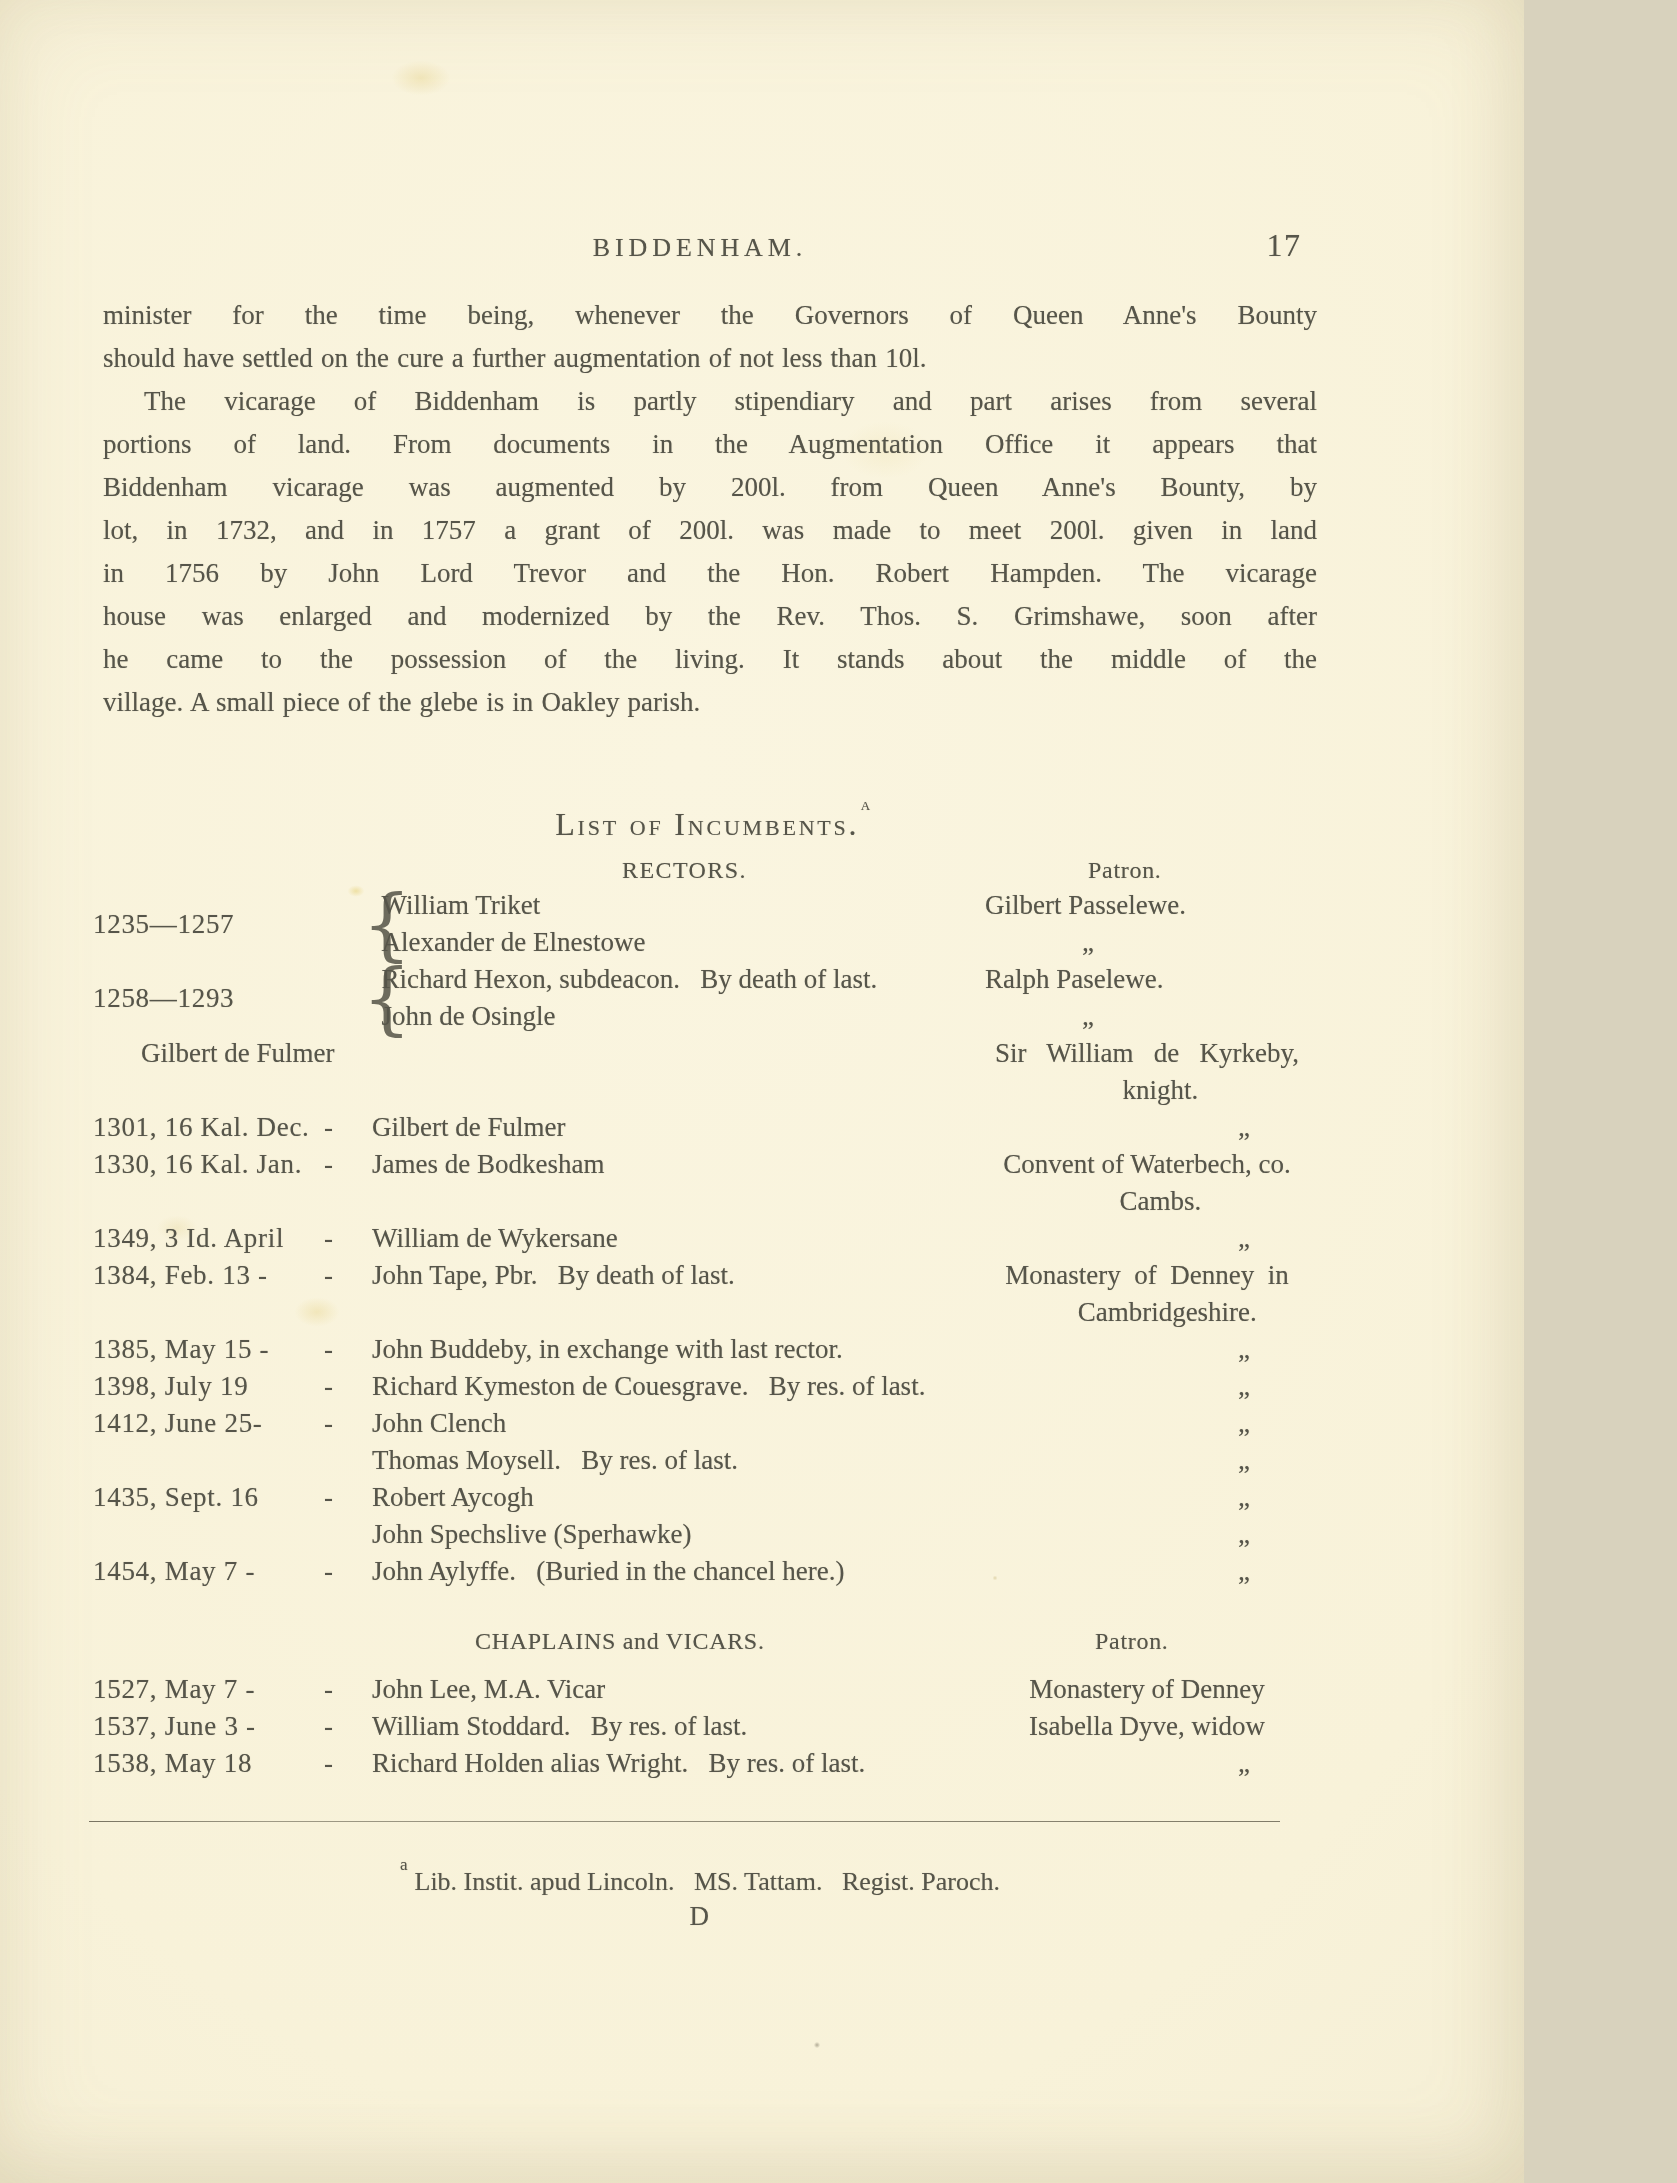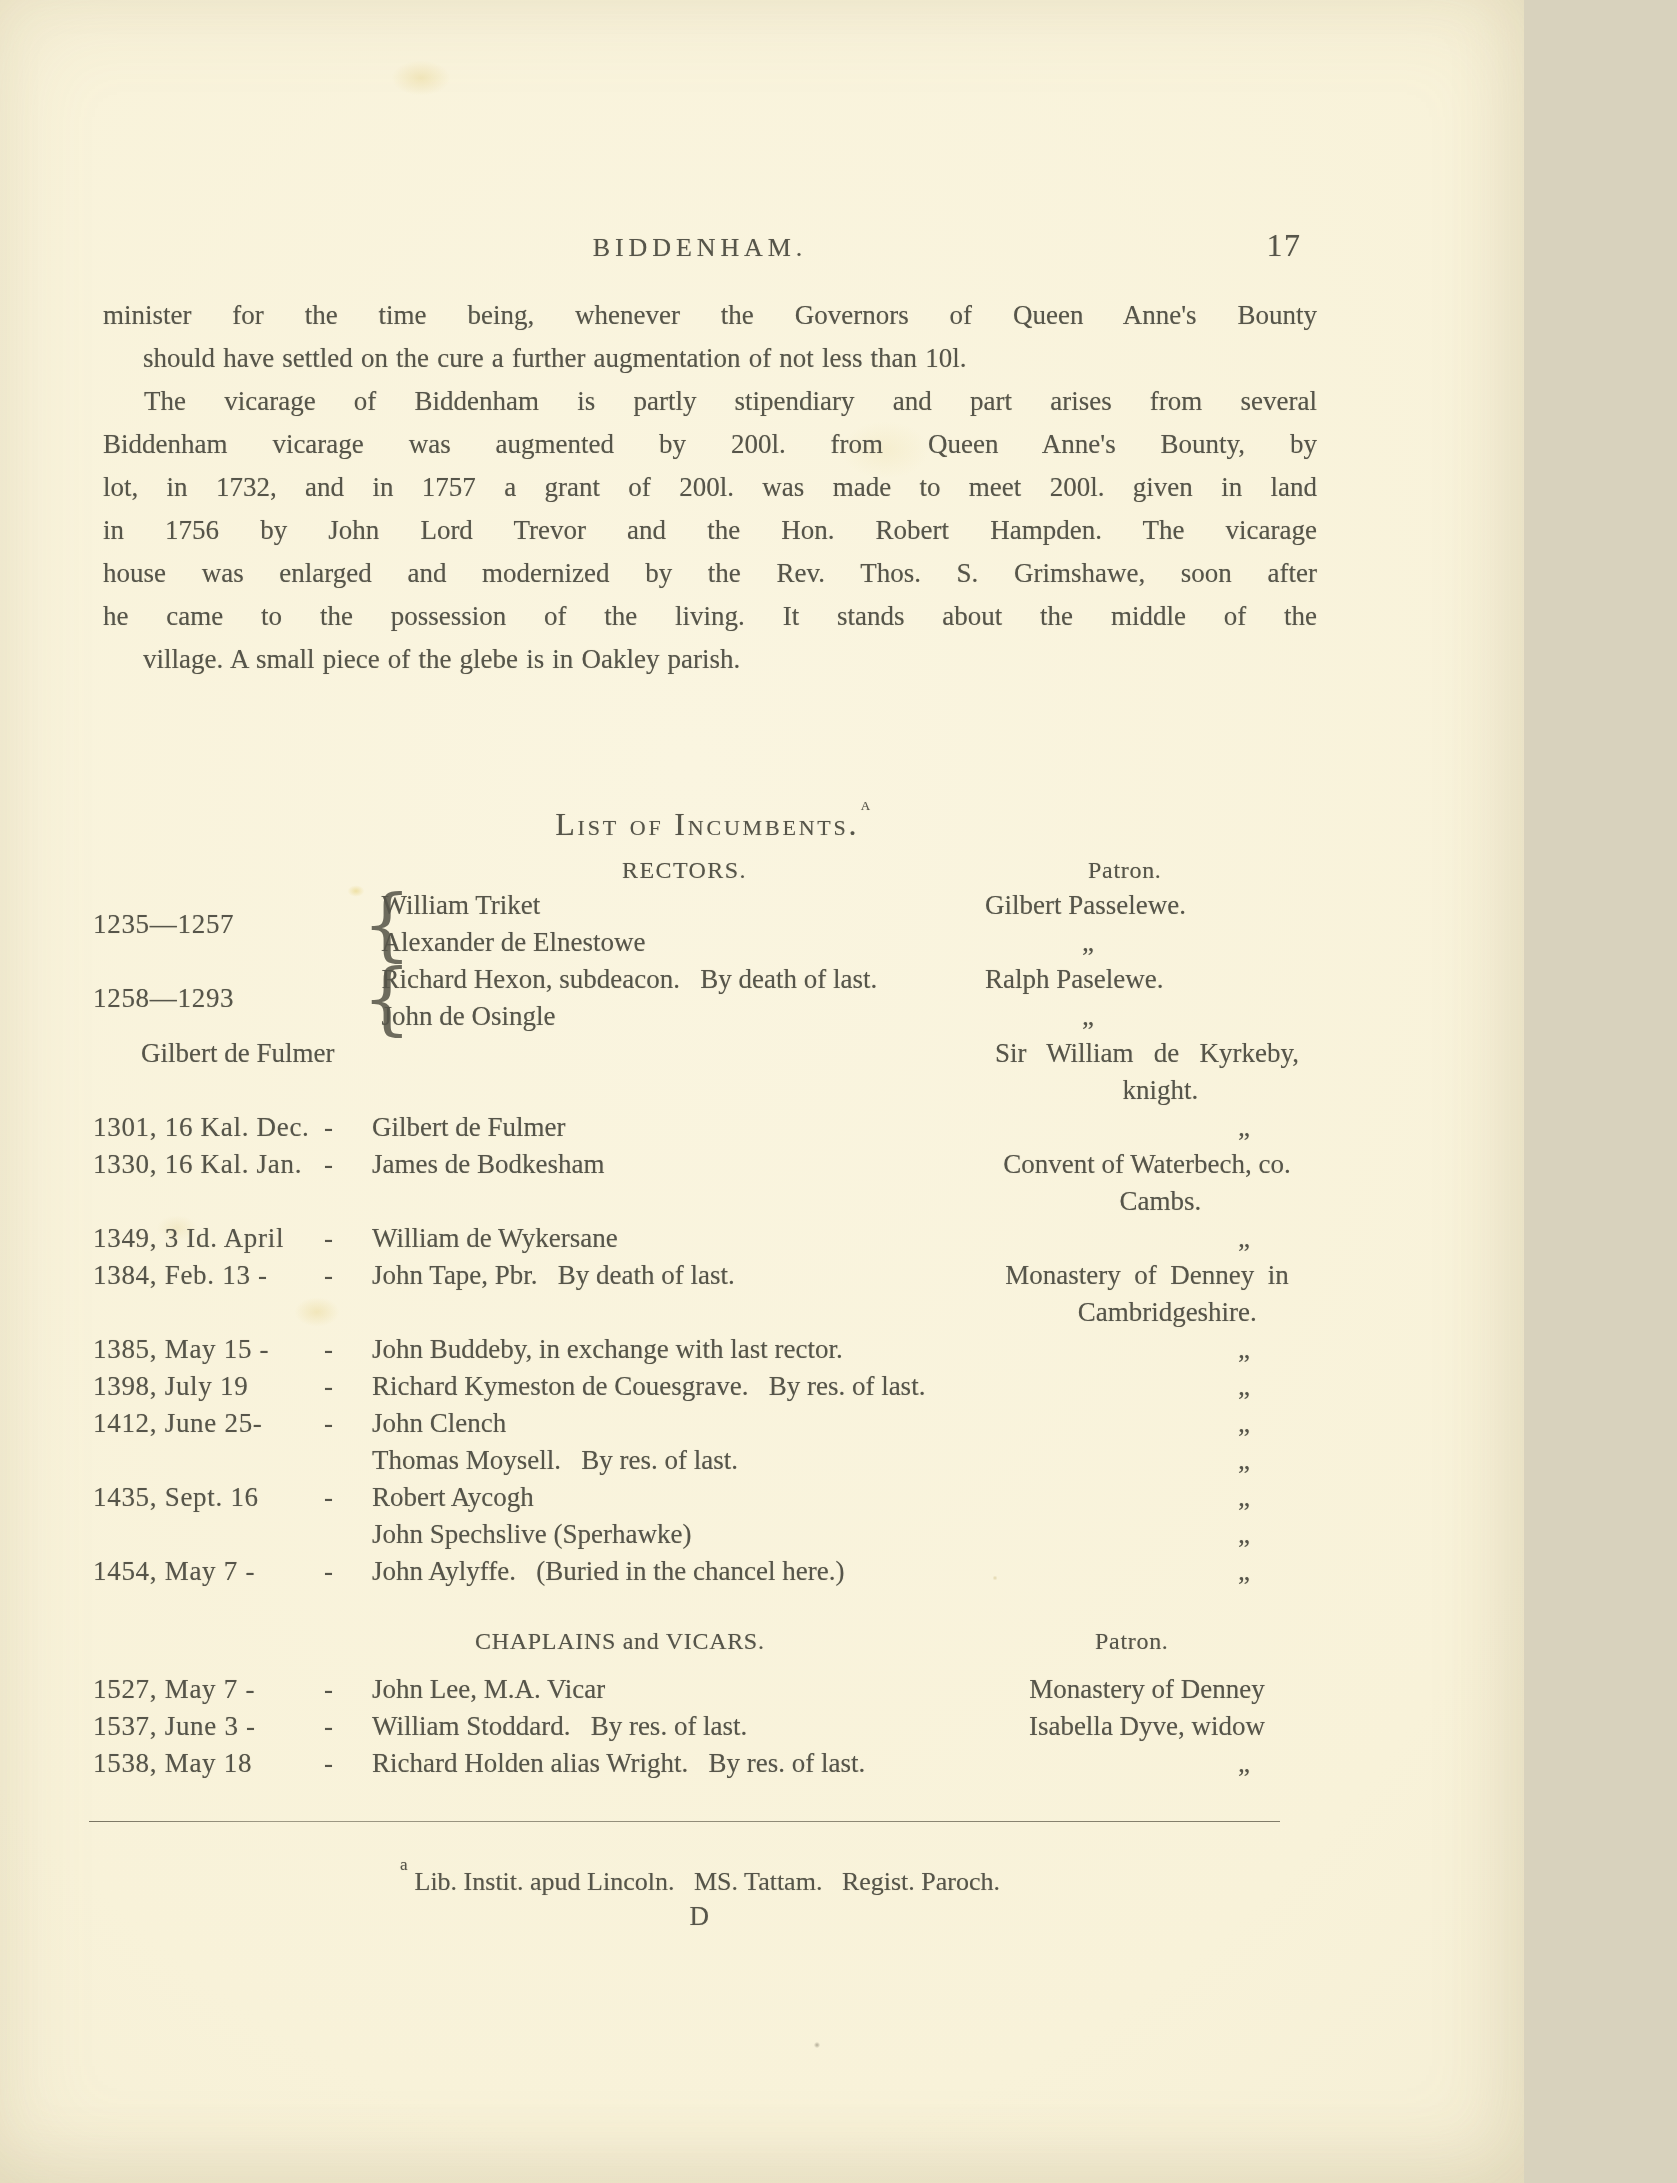--- a/index.html
+++ b/index.html
@@ -23,21 +23,21 @@
   }
   .content{position:absolute;left:93px;top:0;width:1214px;height:100%;}
 
   .running-head{position:absolute;top:232px;left:0;right:0;text-align:center;
     font-size:26px;letter-spacing:4.9px;line-height:32px;}
   .page-number{position:absolute;top:228px;right:5.6px;font-size:32px;letter-spacing:1.4px;line-height:35px;}
 
   .body-text{position:absolute;top:294px;left:10px;width:1214px;font-size:27px;line-height:43px;
     word-spacing:1.4px;}
   .tline{text-align:justify;text-align-last:justify;}
-  .tline.last{text-align:justify;text-align-last:left;margin-left:40px;}
+  .tline.last{text-align:justify;text-align-last:left;}
   .tline.indent{text-indent:41px;}
 
   .list-heading{position:absolute;top:798px;left:0;width:1214px;text-align:center;
     font-variant:small-caps;font-size:32px;letter-spacing:2.8px;line-height:39px;padding-left:24px;box-sizing:border-box;}
   .list-heading sup{font-size:18px;position:relative;top:-12.6px;left:1.4px;letter-spacing:0;}
 
   .colhead{font-size:24px;letter-spacing:1.4px;line-height:29px;position:absolute;}
   .colhead-rectors{top:856px;left:529px;}
   .colhead-patron1{top:856px;left:995px;letter-spacing:0.7px;}
   .colhead-chaplains{top:1627px;left:382px;letter-spacing:0.7px;}
@@ -79,20 +79,21 @@
 <div class="page">
   <div class="content">
 
     <div class="running-head">BIDDENHAM.</div>
     <div class="page-number">17</div>
 
     <div class="body-text">
       <div class="tline">minister for the time being, whenever the Governors of Queen Anne's Bounty</div>
       <div class="tline last">should have settled on the cure a further augmentation of not less than 10l.</div>
       <div class="tline indent">The vicarage of Biddenham is partly stipendiary and part arises from several</div>
+      <div class="tline">portions of land. From documents in the Augmentation Office it appears that</div>
       <div class="tline">Biddenham vicarage was augmented by 200l. from Queen Anne's Bounty, by</div>
       <div class="tline">lot, in 1732, and in 1757 a grant of 200l. was made to meet 200l. given in land</div>
       <div class="tline">in 1756 by John Lord Trevor and the Hon. Robert Hampden. The vicarage</div>
       <div class="tline">house was enlarged and modernized by the Rev. Thos. S. Grimshawe, soon after</div>
       <div class="tline">he came to the possession of the living. It stands about the middle of the</div>
       <div class="tline last">village. A small piece of the glebe is in Oakley parish.</div>
     </div>
 
     <div class="list-heading"><span>List of Incumbents.</span><sup>a</sup></div>
 

